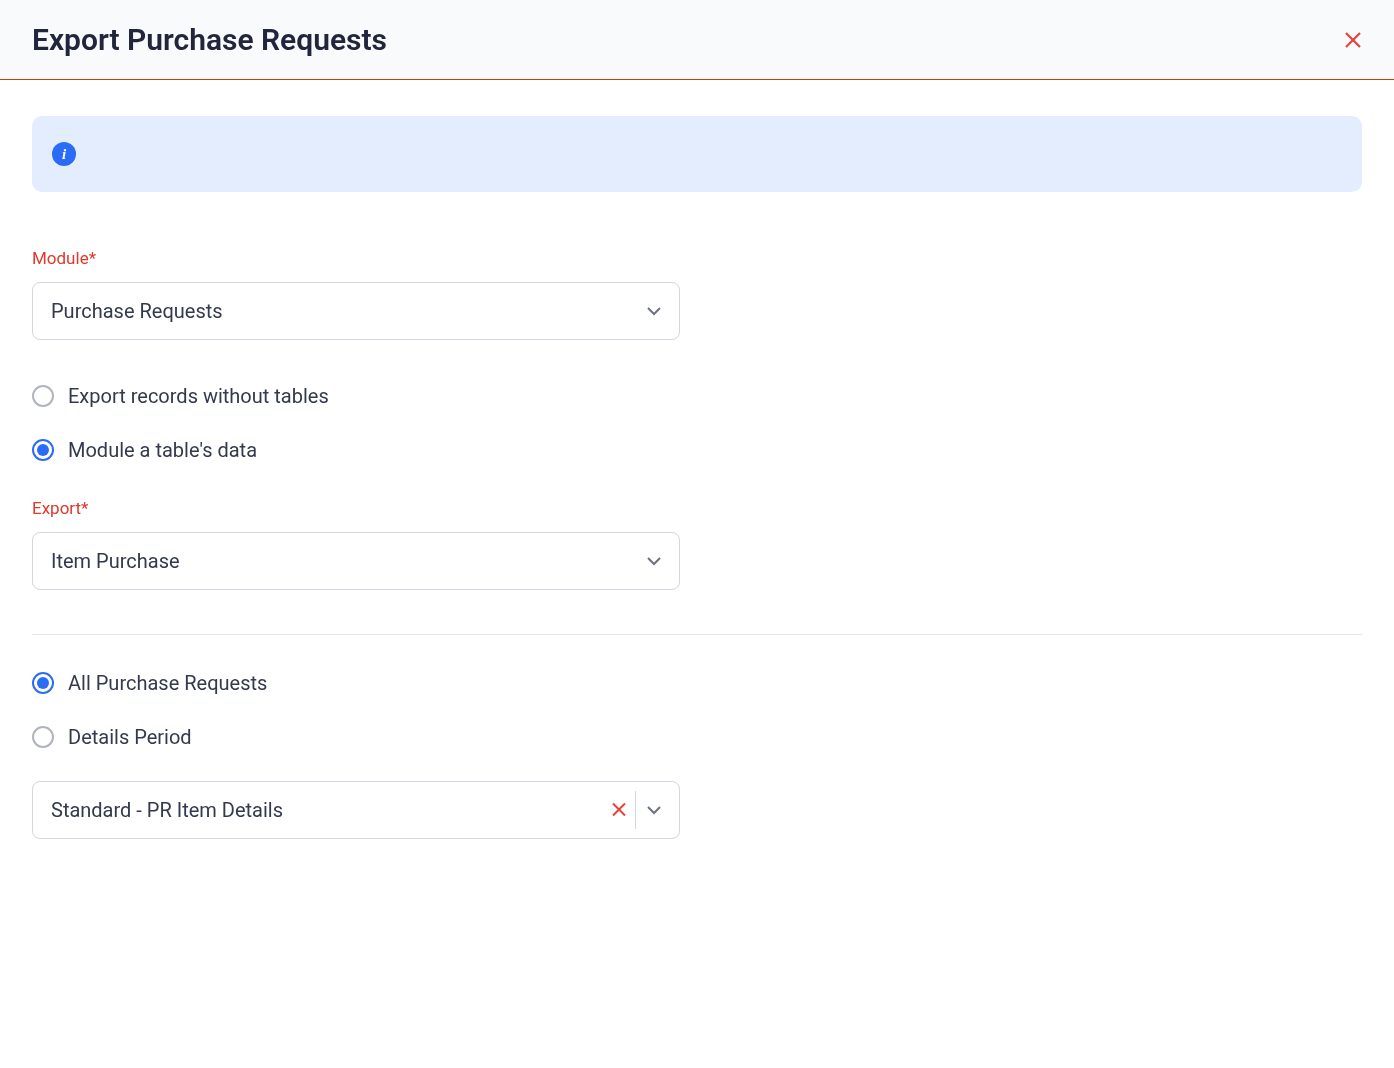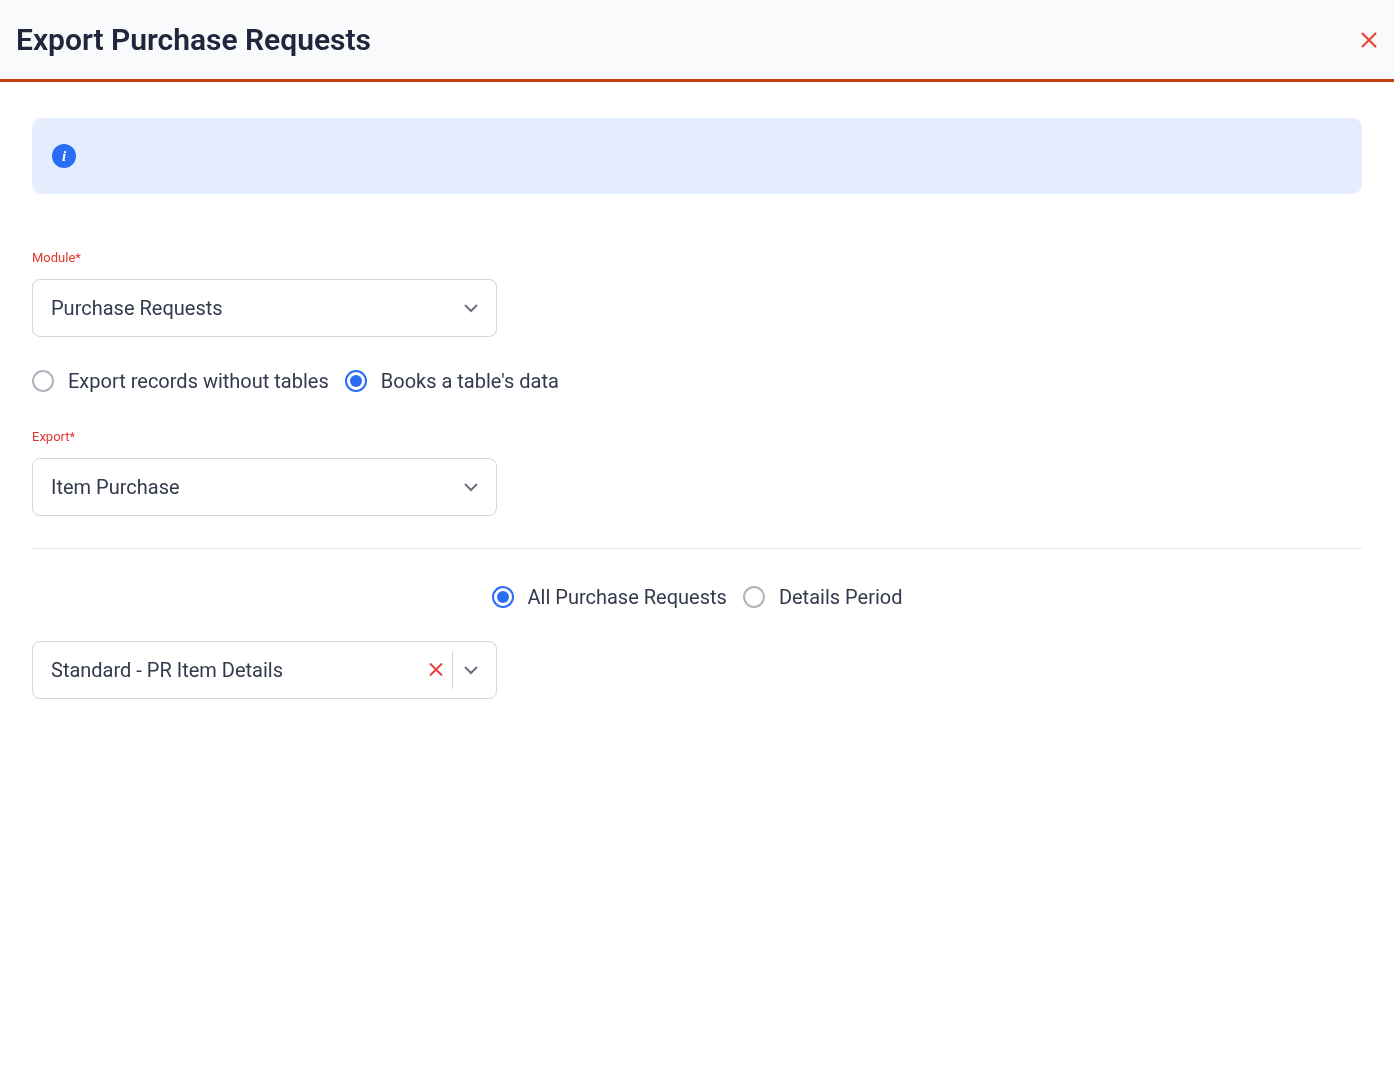--- a/index.html
+++ b/index.html
@@ -8,22 +8,22 @@
       padding: 0;
     }
     body {
       font-family: -apple-system, BlinkMacSystemFont, "Segoe UI", Roboto, Helvetica, Arial, sans-serif;
       color: #21263c;
       background: #ffffff;
       font-size: 18px;
     }
     .header {
       background: #f9fafb;
-      border-bottom: 3px solid #c2410c;
-      padding: 22px 16px;
+      border-bottom: 1px solid #c2410c;
+      padding: 22px 32px;
       display: flex;
       justify-content: space-between;
       align-items: center;
     }
     .header-title {
       font-size: 30px;
       font-weight: 600;
       color: #21263c;
     }
     .close-btn {
@@ -61,34 +61,34 @@
       font-size: 15px;
       flex-shrink: 0;
       font-style: italic;
       font-family: Georgia, serif;
     }
     .info-text {
       font-size: 21px;
       color: #333a4d;
     }
     .field-label {
-      font-size: 13px;
+      font-size: 17px;
       color: #333a4d;
       margin-bottom: 14px;
       display: flex;
       align-items: center;
       gap: 8px;
     }
     .field-label.required {
       color: #e1372e;
     }
     .select-wrap {
       position: relative;
-      width: 465px;
-      margin-bottom: 32px;
+      width: 648px;
+      margin-bottom: 44px;
       border-radius: 6px;
     }
     .select-box {
       width: 100%;
       border: 1px solid #d2d6de;
       border-radius: 8px;
       padding: 16px 48px 16px 18px;
       font-size: 20px;
       color: #333a4d;
       background: #ffffff;
@@ -123,22 +123,22 @@
     .divider-vert {
       position: absolute;
       right: 44px;
       top: 10px;
       bottom: 10px;
       width: 1px;
       background: #d2d6de;
     }
     .radio-group {
       display: flex;
-      flex-direction: row;
-      gap: 16px;
+      flex-direction: column;
+      gap: 30px;
       margin-bottom: 36px;
     }
     .radio-item {
       display: flex;
       align-items: center;
       gap: 14px;
       cursor: pointer;
     }
     .radio-circle {
       width: 22px;
@@ -215,21 +215,21 @@
       </span>
     </div>
 
     <div class="radio-group">
       <div class="radio-item">
         <div class="radio-circle"></div>
         <div class="radio-label">Export records without tables</div>
       </div>
       <div class="radio-item">
         <div class="radio-circle selected"></div>
-        <div class="radio-label">Books a table's data</div>
+        <div class="radio-label">Module a table's data</div>
       </div>
     </div>
   </div>
 
   <div class="section">
     <div class="field-label required">Export*</div>
     <div class="select-wrap">
       <div class="select-box">
         <span>Item Purchase</span>
       </div>

